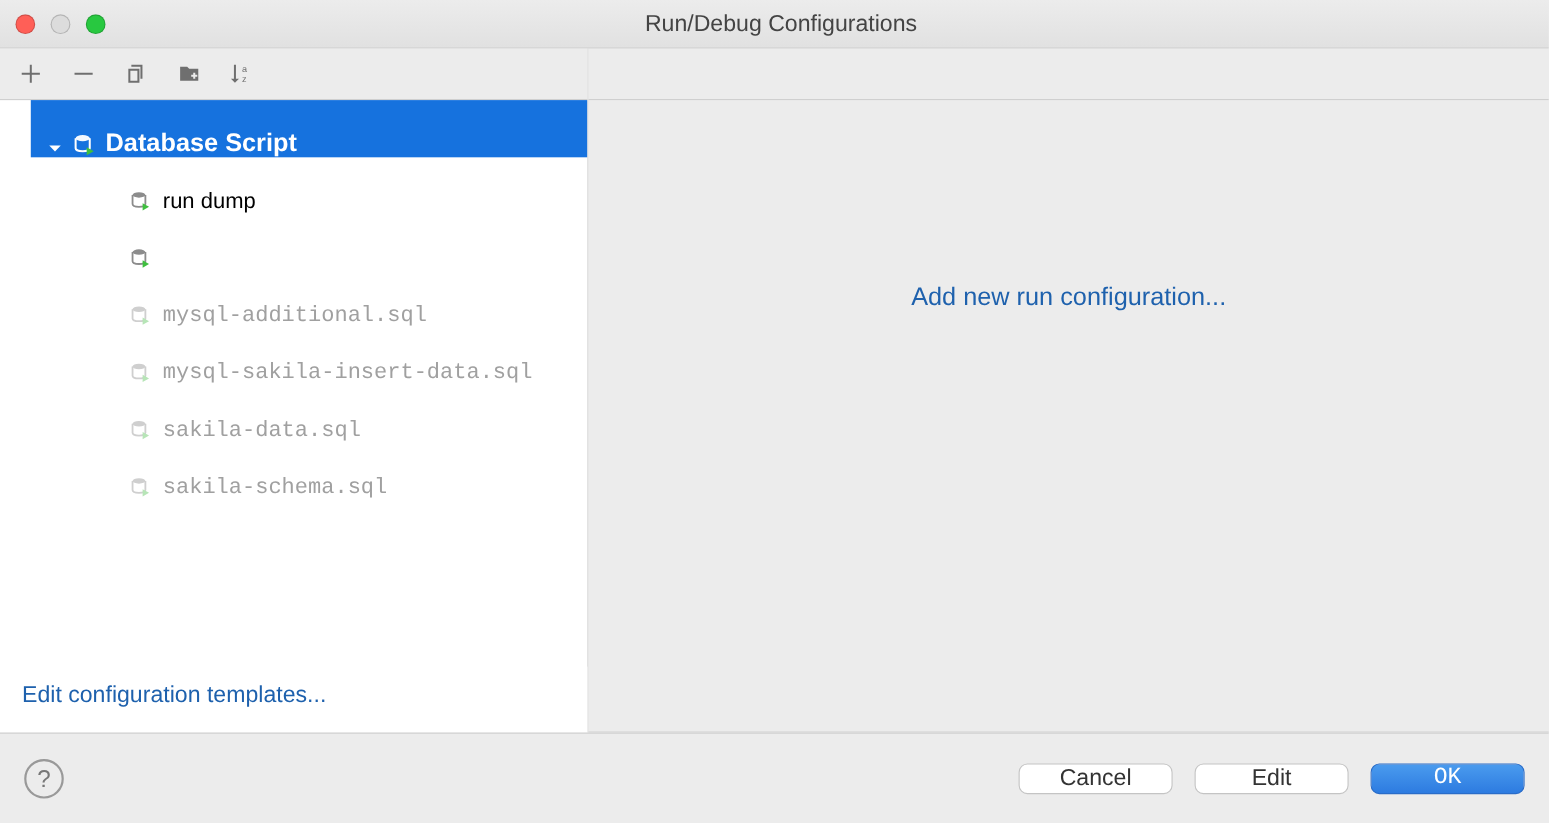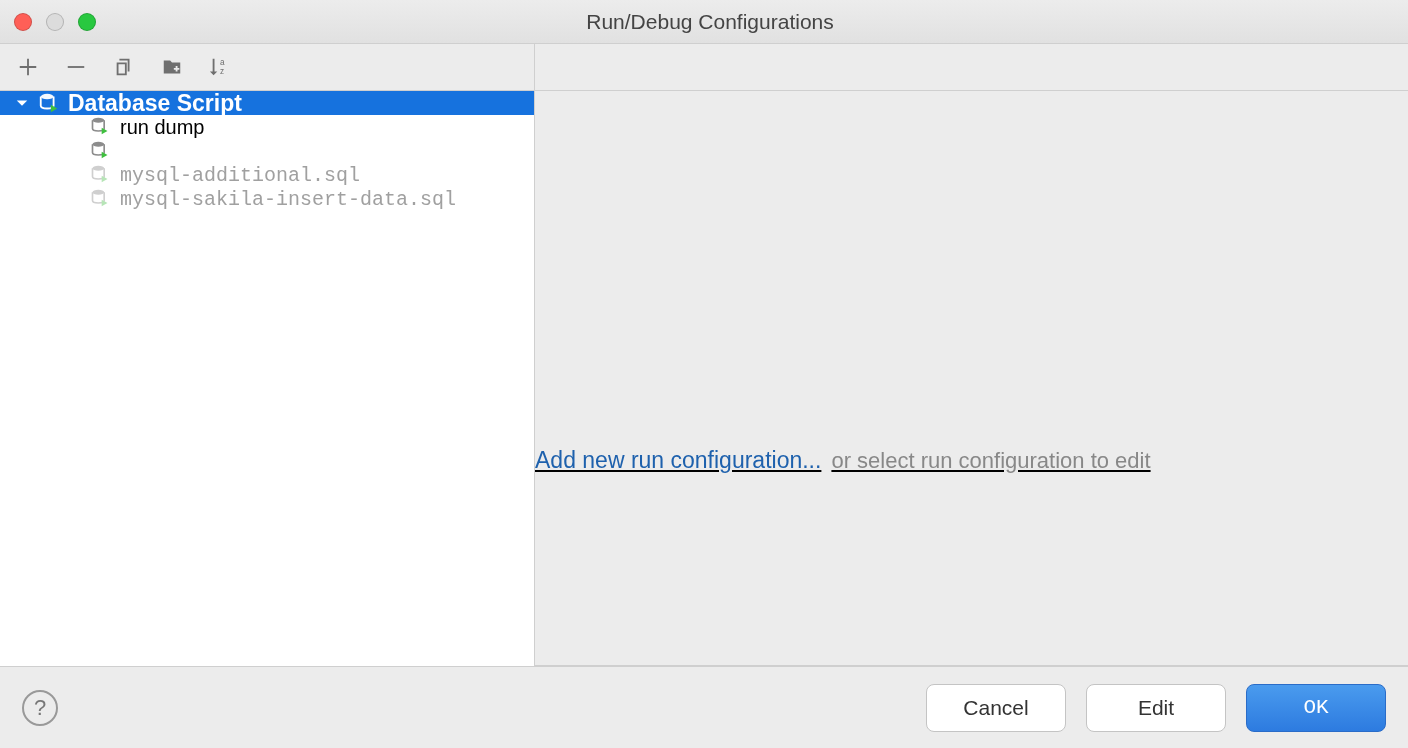--- a/index.html
+++ b/index.html
@@ -70,25 +70,26 @@
     color: #6f6f6f;
     cursor: pointer;
   }
   .tree {
     flex: 1;
     overflow: auto;
     padding-top: 0;
   }
   .tree-row {
     display: flex;
-    align-items: center;
-    height: 24px;
+    align-items: flex-end;
+    height: 52px;
     padding-left: 14px;
     gap: 8px;
     cursor: pointer;
+    margin-left: 28px;
   }
   .tree-row .chevron {
     width: 16px; height: 16px;
     display: inline-flex; align-items:center; justify-content:center;
   }
   .tree-row.selected {
     background: #1672de;
     color: #fff;
     font-weight: 700;
   }
@@ -115,25 +116,24 @@
     display: flex;
     flex-direction: column;
   }
   .right-toolbar {
     height: 47px;
     border-bottom: 1px solid #cfcfcf;
   }
   .right-center {
     flex: 1;
     display: flex;
-    flex-direction: row;
+    flex-direction: column;
     align-items: center;
     padding-top: 165px;
     gap: 10px;
-    text-decoration: underline;
   }
   .add-link {
     color: #1e61ad;
     font-size: 23px;
     cursor: pointer;
   }
   .hint {
     color: #888;
     font-size: 22px;
   }
@@ -155,21 +155,21 @@
     font-size: 22px;
     cursor: pointer;
   }
   .footer-buttons {
     margin-left: auto;
     display: flex;
     gap: 20px;
   }
   .btn {
     min-width: 140px;
-    height: 48px;
+    height: 28px;
     border-radius: 8px;
     border: 1px solid #c4c4c4;
     background: #fff;
     font-size: 21px;
     color: #333;
     cursor: pointer;
   }
   .btn.primary {
     background: linear-gradient(#4a9bee, #2d7be0);
     border: 1px solid #2a6cc8;
@@ -272,29 +272,51 @@
       <div class="tree-row tree-child temp">
         <span class="db-icon">
           <svg viewBox="0 0 24 24" width="20" height="20">
             <ellipse cx="10" cy="5" rx="7" ry="3" fill="#cfcfcf"></ellipse>
             <path d="M3 5v10c0 1.7 3.1 3 7 3s7-1.3 7-3V5" fill="none" stroke="#cfcfcf" stroke-width="2"></path>
             <path d="M14 14l7 4-7 4z" fill="#b7e5b7"></path>
           </svg>
         </span>
         <span class="label">mysql-sakila-insert-data.sql</span>
       </div>
+      <div class="tree-row tree-child temp">
+        <span class="db-icon">
+          <svg viewBox="0 0 24 24" width="20" height="20">
+            <ellipse cx="10" cy="5" rx="7" ry="3" fill="#cfcfcf"></ellipse>
+            <path d="M3 5v10c0 1.7 3.1 3 7 3s7-1.3 7-3V5" fill="none" stroke="#cfcfcf" stroke-width="2"></path>
+            <path d="M14 14l7 4-7 4z" fill="#b7e5b7"></path>
+          </svg>
+        </span>
+        <span class="label">sakila-data.sql</span>
+      </div>
+      <div class="tree-row tree-child temp">
+        <span class="db-icon">
+          <svg viewBox="0 0 24 24" width="20" height="20">
+            <ellipse cx="10" cy="5" rx="7" ry="3" fill="#cfcfcf"></ellipse>
+            <path d="M3 5v10c0 1.7 3.1 3 7 3s7-1.3 7-3V5" fill="none" stroke="#cfcfcf" stroke-width="2"></path>
+            <path d="M14 14l7 4-7 4z" fill="#b7e5b7"></path>
+          </svg>
+        </span>
+        <span class="label">sakila-schema.sql</span>
+      </div>
     </div>
 
+    <div class="left-footer">
+      <span class="link">Edit configuration templates...</span>
+    </div>
   </div>
 
   <div class="right">
     <div class="right-toolbar"></div>
     <div class="right-center">
       <span class="add-link">Add new run configuration...</span>
-      <span class="hint">or select run configuration to edit</span>
     </div>
   </div>
 </div>
 
 <div class="footer">
   <div class="help">
     <span>?</span>
   </div>
   <div class="footer-buttons">
     <button class="btn">Cancel</button>

